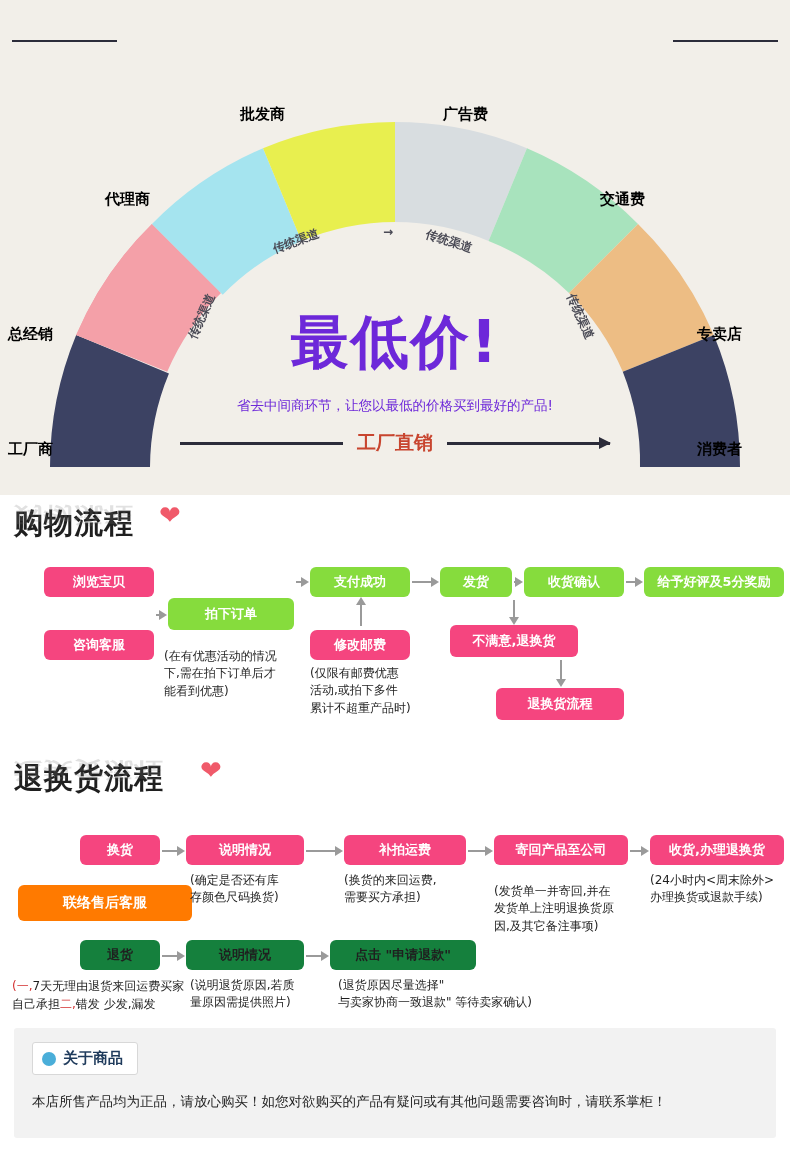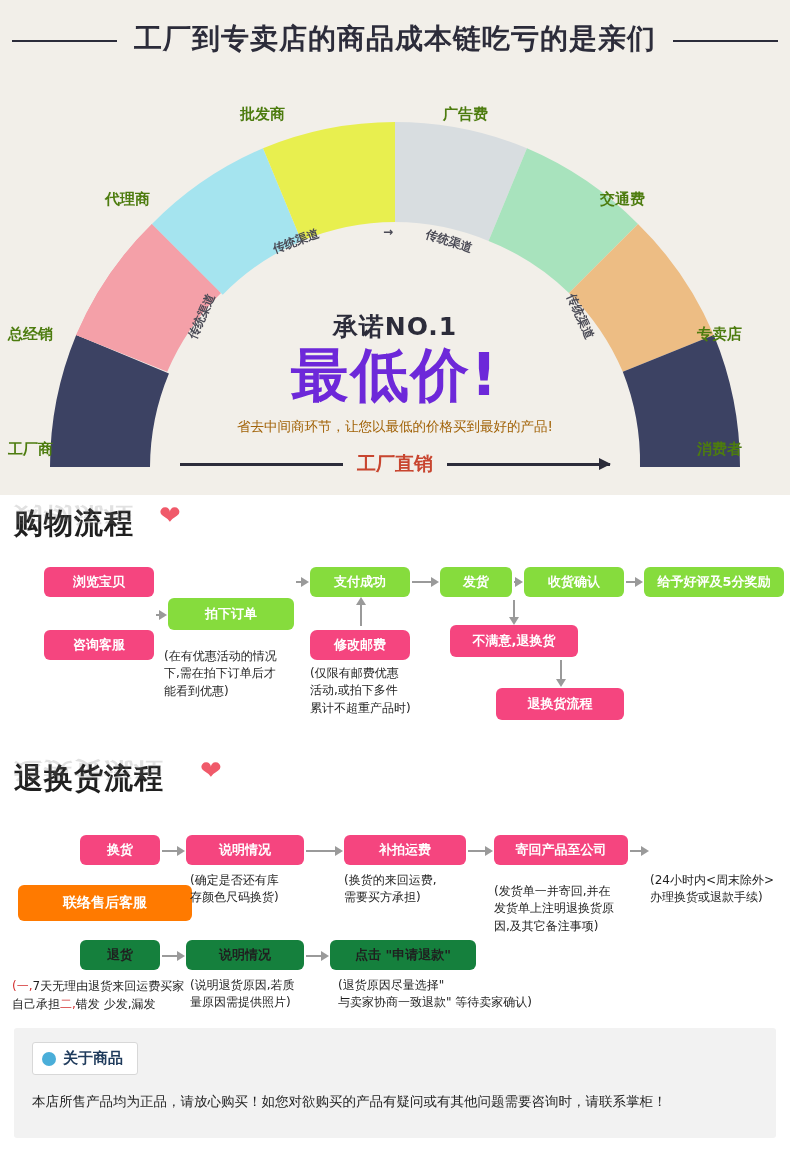--- a/index.html
+++ b/index.html
@@ -60,23 +60,23 @@
   }
   .lowest {
     font-size: 58px;
     font-weight: bold;
     color: #6d28d9;
     line-height: 1.05;
     margin-top: 2px;
     letter-spacing: 2px;
   }
   .tagline {
-    margin-top: 12px;
+    margin-top: 24px;
     font-size: 13.5px;
-    color: #a16207;
+    color: #6d28d9;
   }
   .factory-row {
     margin-top: 12px;
     position: relative;
     height: 30px;
   }
   .factory-line {
     position: absolute;
     left: 0; right: 0; top: 15px;
     height: 3px; background: #2c2c3a;
@@ -95,21 +95,21 @@
     padding: 0 14px;
     font-size: 19px;
     font-weight: bold;
     color: #c8452f;
     top: 3px;
   }
 
   .arc-label {
     position: absolute;
     font-size: 15px;
-    color: #4d7c0f;
+    color: #000000;
     font-weight: bold;
     white-space: nowrap;
   }
 
   .chan-label {
     position: absolute;
     font-size: 12px;
     color: #4a4a55;
     white-space: nowrap;
     font-weight: bold;
@@ -228,21 +228,20 @@
     color: #1f1f1f;
     line-height: 1.65;
   }
 </style>
 </head>
 <body>
 
 <div class="hero">
   <div class="hero-title-rule-l"></div>
   <div class="hero-title-rule-r"></div>
-  <div class="hero-title">工厂到专卖店的商品成本链吃亏的是亲们</div>
 
   <div class="arc-wrap">
     <svg width="790" height="420" viewBox="0 0 790 420">
       <defs>
         
       </defs>
 
       <path d="M 50,395 A 345,345 0 0,1 76.20,263.05 L 168.96,301.46 A 245,245 0 0,0 150,395 Z" fill="#3c4263"></path>
 
       <path d="M 76.20,263.05 A 345,345 0 0,1 151.97,151.97 L 219.30,219.30 A 245,245 0 0,0 165.50,298.12 Z" fill="#f4a0a8" transform="translate(0,0)"></path>
@@ -272,21 +271,20 @@
     <div class="arc-label" style="left:697px; top:368px;">消费者</div>
 
     
     <div class="chan-label" style="left:272px; top:161px; transform:rotate(-20deg);">传统渠道</div>
     <div class="chan-label" style="left:383px; top:153px;">→</div>
     <div class="chan-label" style="left:425px; top:161px; transform:rotate(18deg);">传统渠道</div>
     <div class="chan-label" style="left:178px; top:236px; transform:rotate(-66deg);">传统渠道</div>
     <div class="chan-label" style="left:556px; top:236px; transform:rotate(66deg);">传统渠道</div>
 
     <div class="arc-center">
-      <div class="promise">承诺NO.1</div>
       <div class="lowest">最低价!</div>
       <div class="tagline">省去中间商环节，让您以最低的价格买到最好的产品!</div>
       <div class="factory-row">
         <div class="factory-line"></div>
         <span class="factory-label">工厂直销</span>
       </div>
     </div>
   </div>
 </div>
 
@@ -372,20 +370,23 @@
         <span>说明情况</span>
       </div>
     <div class="box pink" style="left:344px; top:80px; width:122px; height:30px;">
         <span>补拍运费</span>
       </div>
     <div class="box yellow" style="left:330px; top:185px; width:146px; height:30px;">
         <span>点击 "申请退款"</span>
       </div>
     <div class="box pink" style="left:494px; top:80px; width:134px; height:30px;">
         <span>寄回产品至公司</span>
+      </div>
+    <div class="box pink" style="left:650px; top:80px; width:134px; height:30px;">
+        <span>收货,办理退换货</span>
       </div>
 
     <div class="arrow-h" style="left:162px; top:95px; width:16px;"></div>
     <div class="arrow-h" style="left:162px; top:200px; width:16px;"></div>
     <div class="arrow-h" style="left:306px; top:95px; width:30px;"></div>
     <div class="arrow-h" style="left:306px; top:200px; width:16px;"></div>
     <div class="arrow-h" style="left:468px; top:95px; width:18px;"></div>
     <div class="arrow-h" style="left:630px; top:95px; width:12px;"></div>
 
     <div class="note" style="left:190px; top:117px; width:130px; white-space:pre-line;"><span>(确定是否还有库

